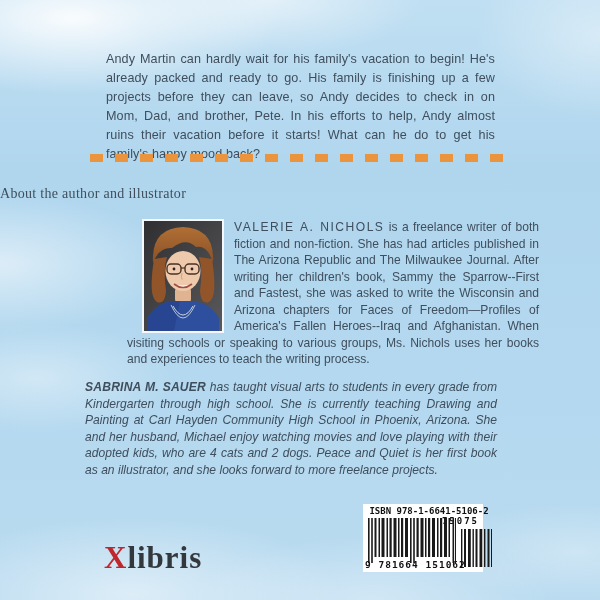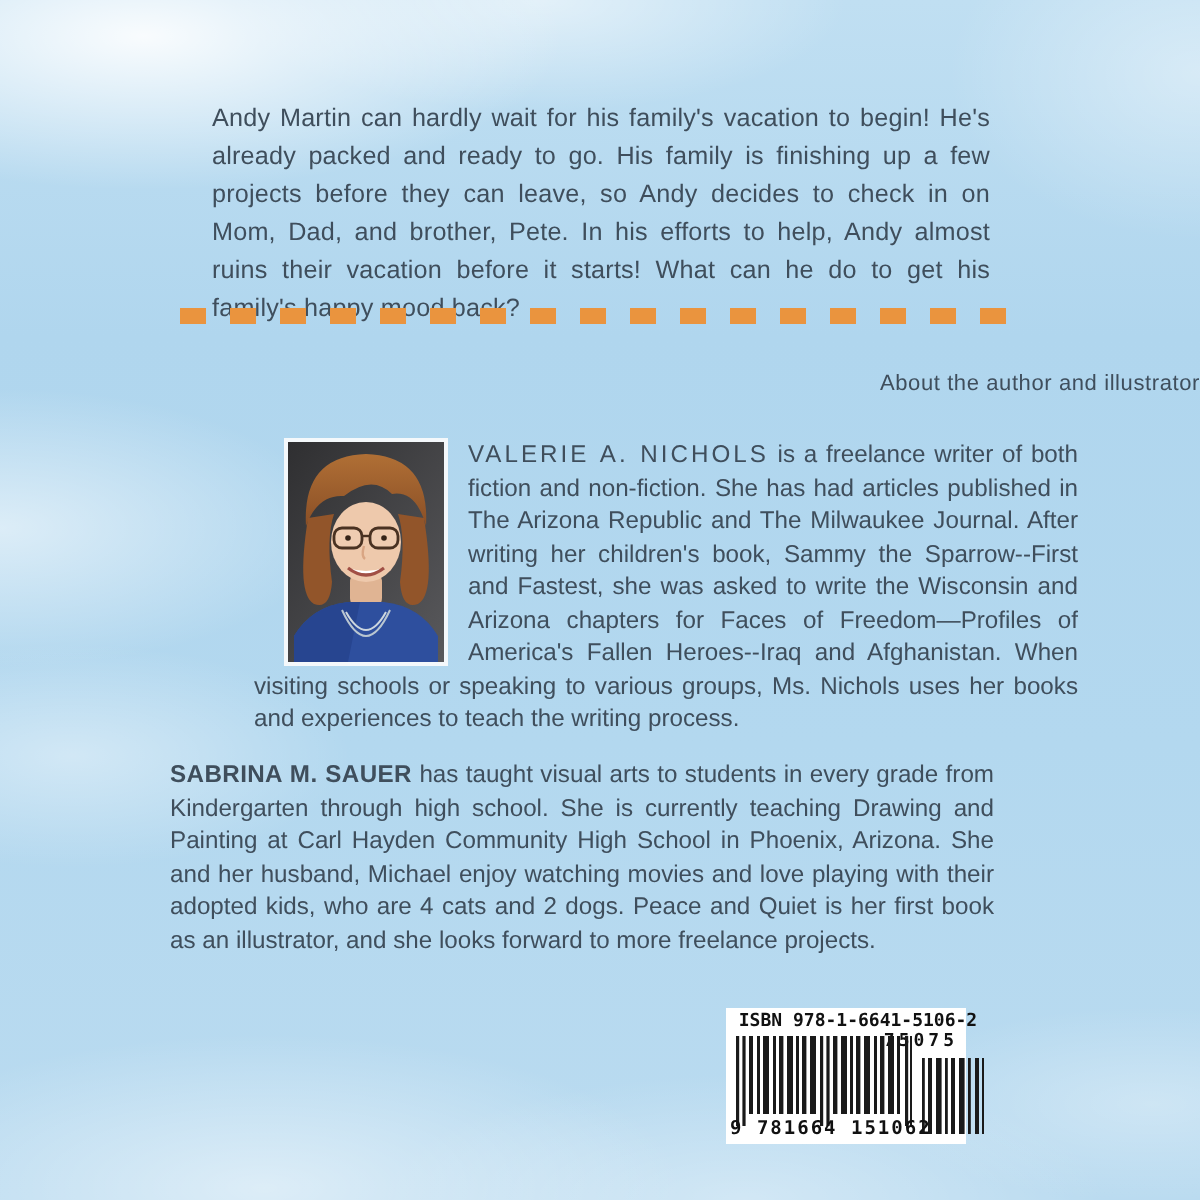--- a/index.html
+++ b/index.html
@@ -20,37 +20,37 @@
   }
   .synopsis{
     position:absolute;left:106px;top:50px;width:389px;
     font-size:12.6px;line-height:19px;text-align:justify;letter-spacing:.1px;margin:0;
   }
   .divider{
     position:absolute;left:90px;top:154px;width:413px;height:8px;
     background:repeating-linear-gradient(90deg,#ea943e 0 13px,transparent 13px 25px);
   }
   .about-heading{
-    position:absolute;left:0;top:186px;width:600px;text-align:right;
-    font-size:11px;letter-spacing:.3px;
+    position:absolute;left:0;top:186px;width:600px;text-align:left;
+    font-size:14px;letter-spacing:.3px;font-family:Liberation Serif, serif;
   }
   .author-block{
     position:absolute;left:85px;top:219px;width:412px;
     font-size:12.1px;line-height:16.5px;text-align:justify;margin-left:42px;
   }
   .author-block p, .sabrina-block p{margin:0;}
   .photo{
     float:left;width:82px;height:114px;margin:0 10px 0 15px;
     box-sizing:border-box;border:2px solid #f4f8fb;background:#434345;
   }
   .photo svg{display:block;width:100%;height:100%;}
   .vname{letter-spacing:1.5px;}
   .sabrina-block{
     position:absolute;left:85px;top:379px;width:412px;
-    font-size:12.1px;line-height:16.5px;text-align:justify;
+    font-size:12.1px;line-height:16.5px;text-align:justify;font-style:italic;
   }
   .sname{font-weight:bold;letter-spacing:.2px;}
   .logo{
     position:absolute;left:104px;top:540px;
     font-family:"Liberation Serif",serif;font-weight:bold;font-size:31px;letter-spacing:1px;
   }
   .logo-x{color:#c0272d;}
   .logo-rest{color:#33383c;}
   .barcode{
     position:absolute;left:363px;top:504px;width:120px;height:68px;background:#ffffff;
@@ -115,20 +115,21 @@
         <path d="M27,84 Q39,110 51,84" stroke="#b9c6d1" stroke-width="1" fill="none"></path>
       </svg>
     </div>
     <p><span class="vname">VALERIE A. NICHOLS</span><span> is a freelance writer of both fiction and non-fiction.  She has had articles published in The Arizona Republic and The Milwaukee Journal.  After writing her children's book, Sammy the Sparrow--First and Fastest, she was asked to write the Wisconsin and Arizona chapters for Faces of Freedom—Profiles of America's Fallen Heroes--Iraq and Afghanistan.  When visiting schools or speaking to various groups, Ms. Nichols uses her books and experiences to teach the writing process.</span></p>
   </div>
 
   <div class="sabrina-block">
     <p><span class="sname">SABRINA M. SAUER</span><span> has taught visual arts to students in every grade from Kindergarten through high school.  She is currently teaching Drawing and Painting at Carl Hayden Community High School in Phoenix, Arizona.  She and her husband, Michael enjoy watching movies and love playing with their adopted kids, who are 4 cats and 2 dogs.  Peace and Quiet is her first book as an illustrator, and she looks forward to more freelance projects.</span></p>
   </div>
 
+  <div class="logo"><span class="logo-x">X</span><span class="logo-rest">libris</span></div>
 
   <div class="barcode">
     <div class="isbn-line">ISBN 978-1-6641-5106-2</div>
     <div class="price-code">75075</div>
     <svg class="main-bars" width="88" height="45" viewBox="0 0 88 45" xmlns="http://www.w3.org/2000/svg">
       <g fill="#1a1a1a">
         <rect x="0" y="0" width="1.6" height="45"></rect>
           <rect x="3.2" y="0" width="1.6" height="45"></rect>
         <rect x="6.5" y="0" width="2" height="39"></rect>
           <rect x="10.5" y="0" width="1.5" height="39"></rect>

